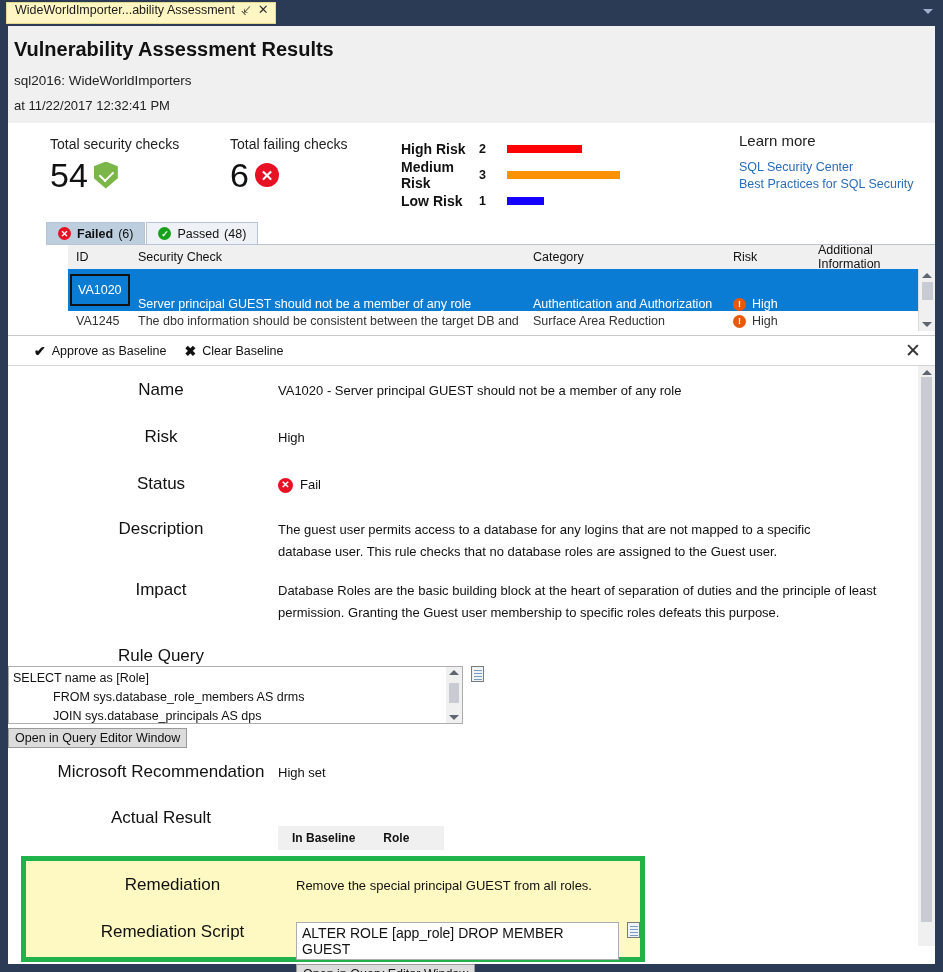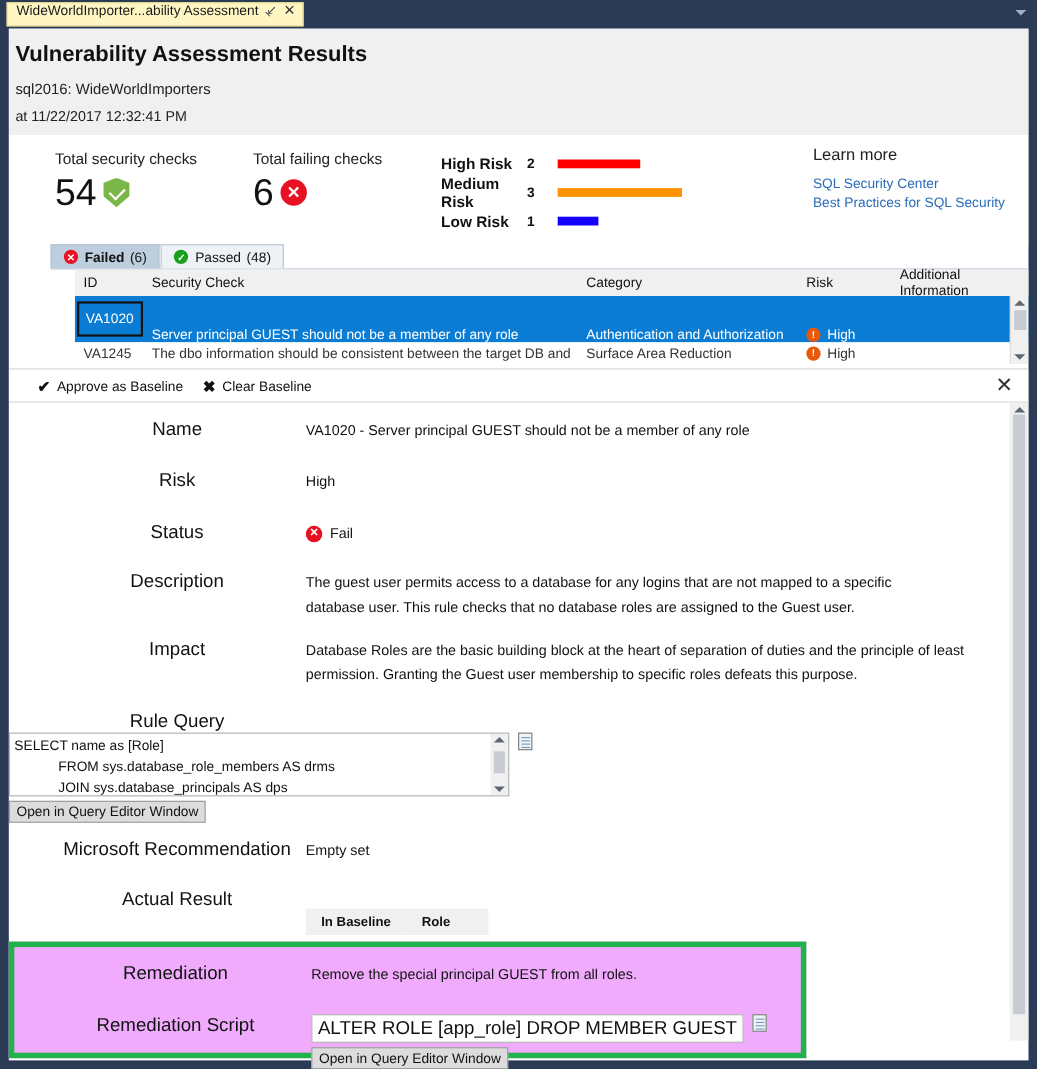--- a/index.html
+++ b/index.html
@@ -230,21 +230,21 @@
     content: ""; position: absolute; left: 2px; top: 3px;
     width: 8px; height: 1px; background: #7a9bc0;
     box-shadow: 0 3px 0 #7a9bc0, 0 6px 0 #7a9bc0, 0 9px 0 #7a9bc0;
   }
   .qbtn {
     display: inline-block; margin-top: 4px;
     background: #dcdcdc; border: 1px solid #9a9a9a;
     font-size: 12.5px; color: #111; padding: 2px 6px; cursor: pointer;
   }
   .inline-box {
-    border: 1px solid #adadad; background: #fff; font-size: 17px;
+    border: 1px solid #adadad; background: #fff; font-size: 14px;
     color: #111; padding: 2px 5px; display: inline-block;
   }
 
   .mini-table { border-collapse: collapse; font-size: 12px; margin-top: 2px; }
   .mini-table th {
     background: #f0f0f0; font-weight: bold; color: #111;
     padding: 5px 14px; text-align: left; font-size: 12px;
   }
   .mini-table td {
     padding: 10px 14px; text-align: center;
@@ -254,24 +254,24 @@
   .mini-table td.xmark { font-size: 15px; font-weight: bold; color: #111; }
 
   .detail-sb {
     position: absolute; right: 0; top: 0; width: 17px; height: 100%;
     background: #f0f0f0; display: flex; flex-direction: column;
     align-items: center; cursor: pointer;
   }
   .detail-sb .sb-thumb-long { width: 11px; background: #c8ccd2; }
 
   .highlight-box {
-    position: absolute; left: 8px; top: 856px;
-    width: 725px; height: 106px;
+    position: absolute; left: 21px; top: 856px;
+    width: 624px; height: 106px;
     border: 5px solid #21b24b;
-    background: #f0abfc;
+    background: #fef9c3;
   }
   .hl-inner { padding: 14px 0 0 0; }
   .hl-inner .fkey { width: 270px; padding-left: 23px; }
 </style>
 </head>
 <body>
 
 <div class="window">
 
   <div class="titlebar">
@@ -447,21 +447,21 @@
                 </div>
               </div>
               <div class="copy-icon"></div>
             </div>
             <div class="qbtn">Open in Query Editor Window</div>
           </div>
         </div>
 
         <div class="frow" style="margin-bottom:24px;">
           <div class="fkey">Microsoft Recommendation</div>
-          <div class="fval">Empty set</div>
+          <div class="fval">High set</div>
         </div>
 
         <div class="frow">
           <div class="fkey">Actual Result</div>
           <div style="margin-top:16px;">
             <table class="mini-table">
               <thead>
                 <tr>
                   <th>In Baseline</th>
                   <th>Role</th>

